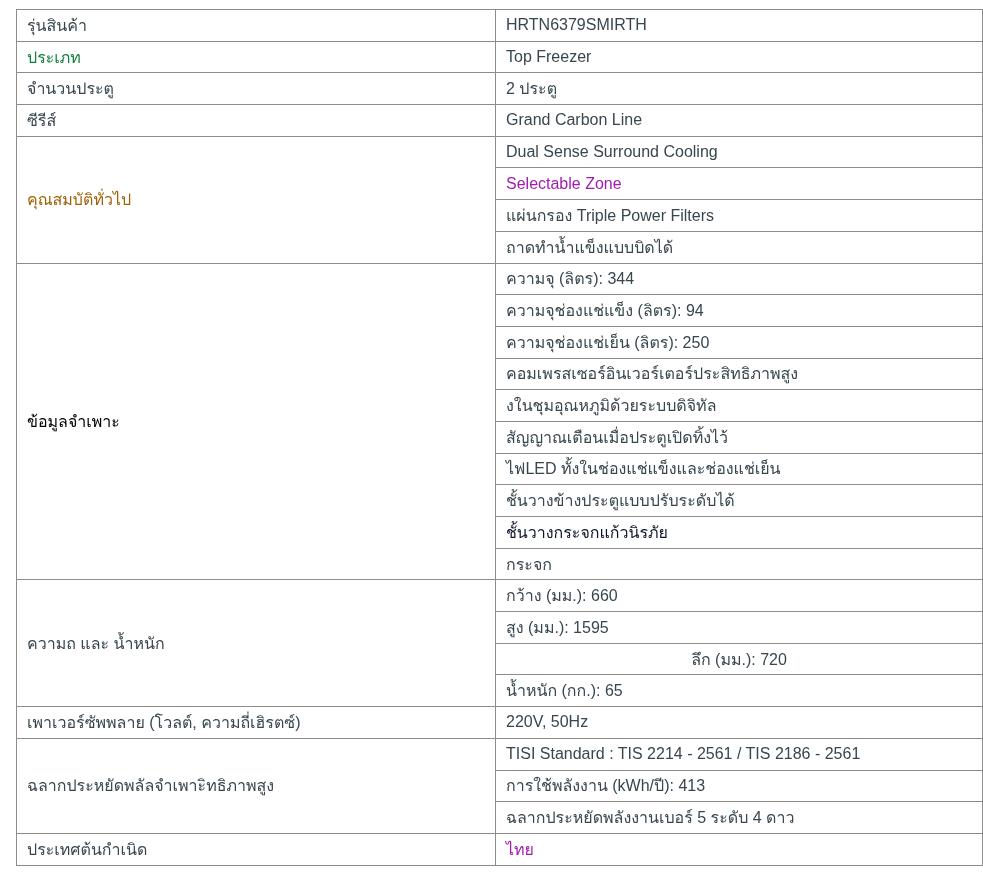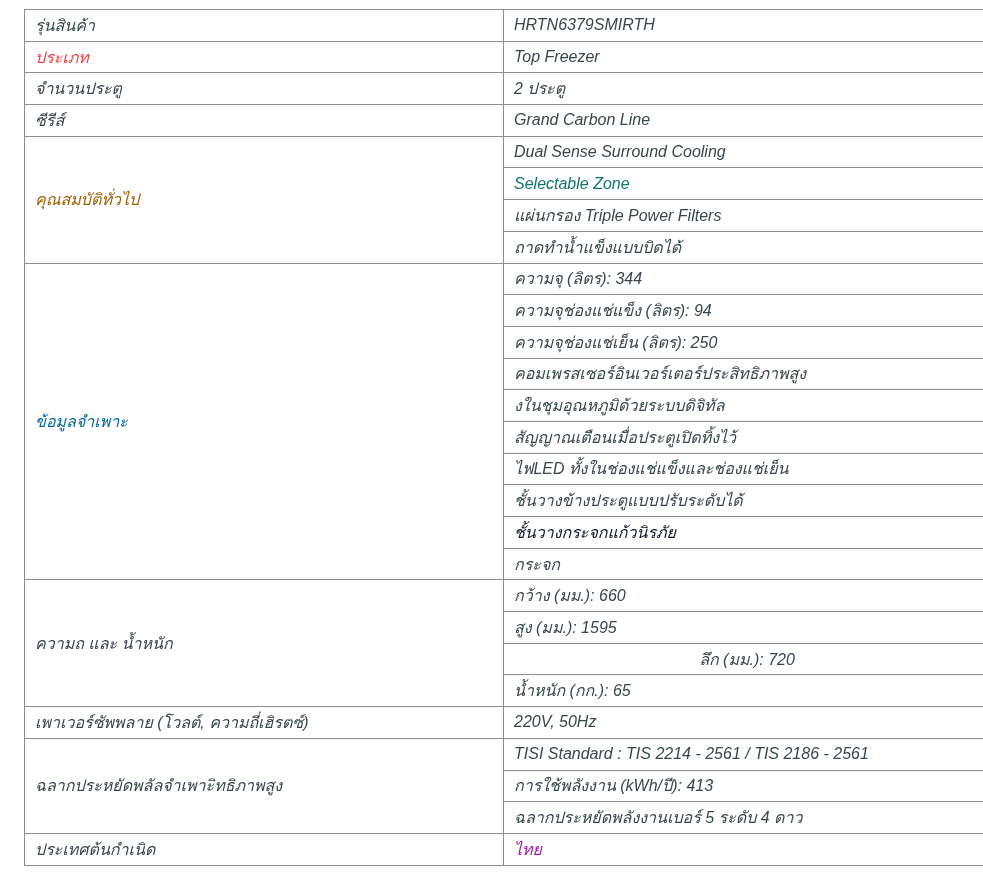--- a/index.html
+++ b/index.html
@@ -6,22 +6,21 @@
     margin: 0;
     padding: 0;
     background: #ffffff;
     font-family: "Liberation Sans", "DejaVu Sans", sans-serif;
   }
   .page {
     width: 983px;
     height: 877px;
     background: #ffffff;
     box-sizing: border-box;
-    padding: 9px 24px;
-    font-style: italic;
+    padding: 9px 16px;
   }
   table.spec-table {
     border-collapse: collapse;
     table-layout: fixed;
     width: 967px;
     background: #ffffff;
   }
   table.spec-table td {
     border: 1px solid #8c8c8c;
     font-size: 16px;
@@ -46,46 +45,46 @@
     <colgroup>
       <col style="width:479px">
       <col>
     </colgroup>
     <tbody>
         <tr>
           <td class="label-cell" rowspan="1" style="color: rgb(55, 71, 79); border-color: rgb(140, 140, 140);">รุ่นสินค้า</td>
           <td class="value-cell" style="color: rgb(55, 71, 79); border-color: rgb(140, 140, 140);">HRTN6379SMIRTH</td>
         </tr>
         <tr>
-          <td class="label-cell" rowspan="1" style="color: #ef4444; border-color: rgb(140, 140, 140);">ประเภท</td>
+          <td class="label-cell" rowspan="1" style="color: #15803d; border-color: rgb(140, 140, 140);">ประเภท</td>
           <td class="value-cell" style="color: rgb(55, 71, 79); border-color: rgb(140, 140, 140);">Top Freezer</td>
         </tr>
         <tr>
           <td class="label-cell" rowspan="1" style="color: rgb(55, 71, 79); border-color: rgb(140, 140, 140);">จำนวนประตู</td>
           <td class="value-cell" style="color: rgb(55, 71, 79); border-color: rgb(140, 140, 140);">2 ประตู</td>
         </tr>
         <tr>
           <td class="label-cell" rowspan="1" style="color: rgb(55, 71, 79); border-color: rgb(140, 140, 140);">ซีรีส์</td>
           <td class="value-cell" style="color: rgb(55, 71, 79); border-color: rgb(140, 140, 140);">Grand Carbon Line</td>
         </tr>
         <tr>
           <td class="label-cell" rowspan="4" style="color: #a16207; border-color: rgb(140, 140, 140);">คุณสมบัติทั่วไป</td>
           <td class="value-cell" style="color: rgb(55, 71, 79); border-color: rgb(140, 140, 140);">Dual Sense Surround Cooling</td>
         </tr>
         <tr>
-          <td class="value-cell" style="color: #0f766e; border-color: rgb(140, 140, 140); margin-top: 44px;">Selectable Zone</td>
+          <td class="value-cell" style="color: #a21caf; border-color: rgb(140, 140, 140); margin-top: 44px;">Selectable Zone</td>
         </tr>
         <tr>
           <td class="value-cell" style="color: rgb(55, 71, 79); border-color: rgb(140, 140, 140);">แผ่นกรอง Triple Power Filters</td>
         </tr>
         <tr>
           <td class="value-cell" style="color: rgb(55, 71, 79); border-color: rgb(140, 140, 140);">ถาดทำน้ำแข็งแบบบิดได้</td>
         </tr>
         <tr>
-          <td class="label-cell" rowspan="10" style="color: #0369a1; border-color: rgb(140, 140, 140);">ข้อมูลจำเพาะ</td>
+          <td class="label-cell" rowspan="10" style="color: #000000; border-color: rgb(140, 140, 140);">ข้อมูลจำเพาะ</td>
           <td class="value-cell" style="color: rgb(55, 71, 79); border-color: rgb(140, 140, 140);">ความจุ (ลิตร): 344</td>
         </tr>
         <tr>
           <td class="value-cell" style="color: rgb(55, 71, 79); border-color: rgb(140, 140, 140);">ความจุช่องแช่แข็ง (ลิตร): 94</td>
         </tr>
         <tr>
           <td class="value-cell" style="color: rgb(55, 71, 79); border-color: rgb(140, 140, 140);">ความจุช่องแช่เย็น (ลิตร): 250</td>
         </tr>
         <tr>
           <td class="value-cell" style="color: rgb(55, 71, 79); border-color: rgb(140, 140, 140);">คอมเพรสเซอร์อินเวอร์เตอร์ประสิทธิภาพสูง</td>

